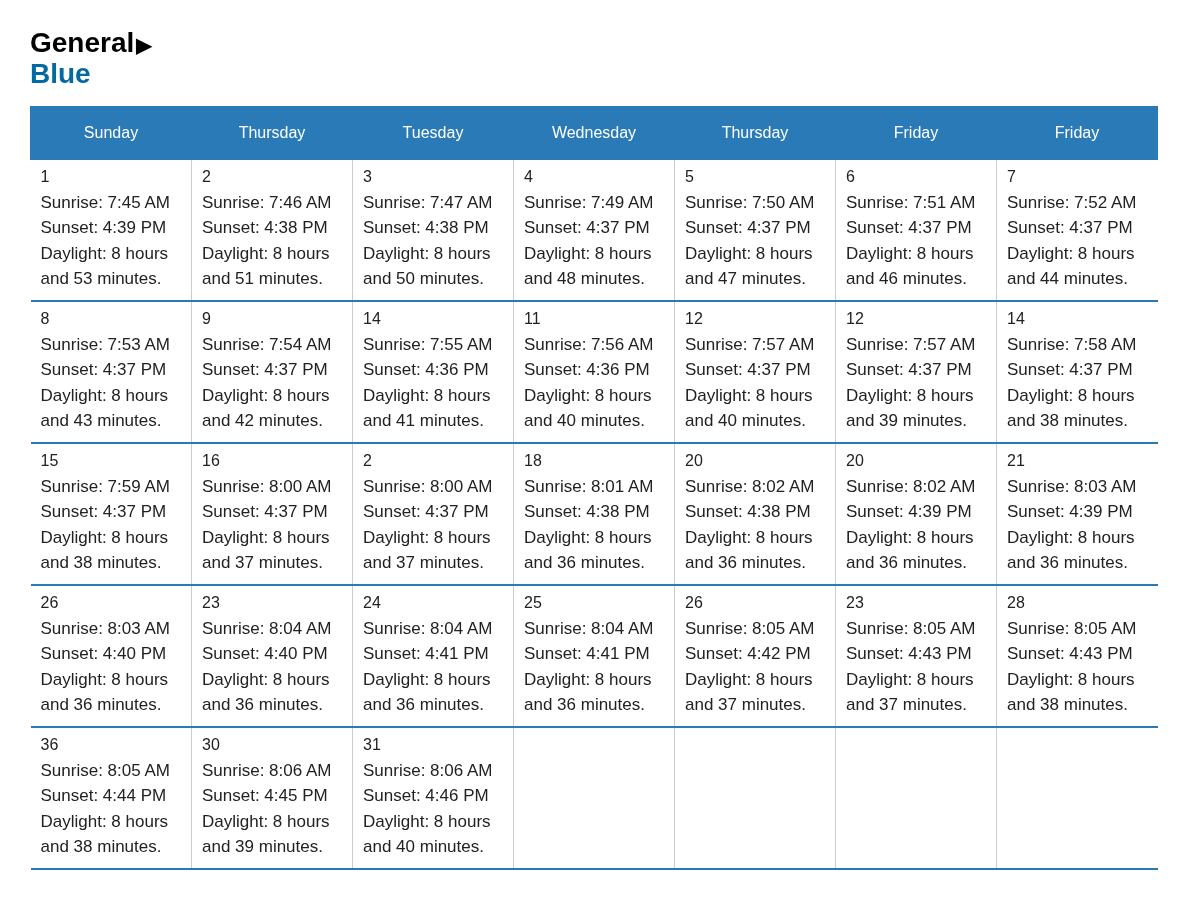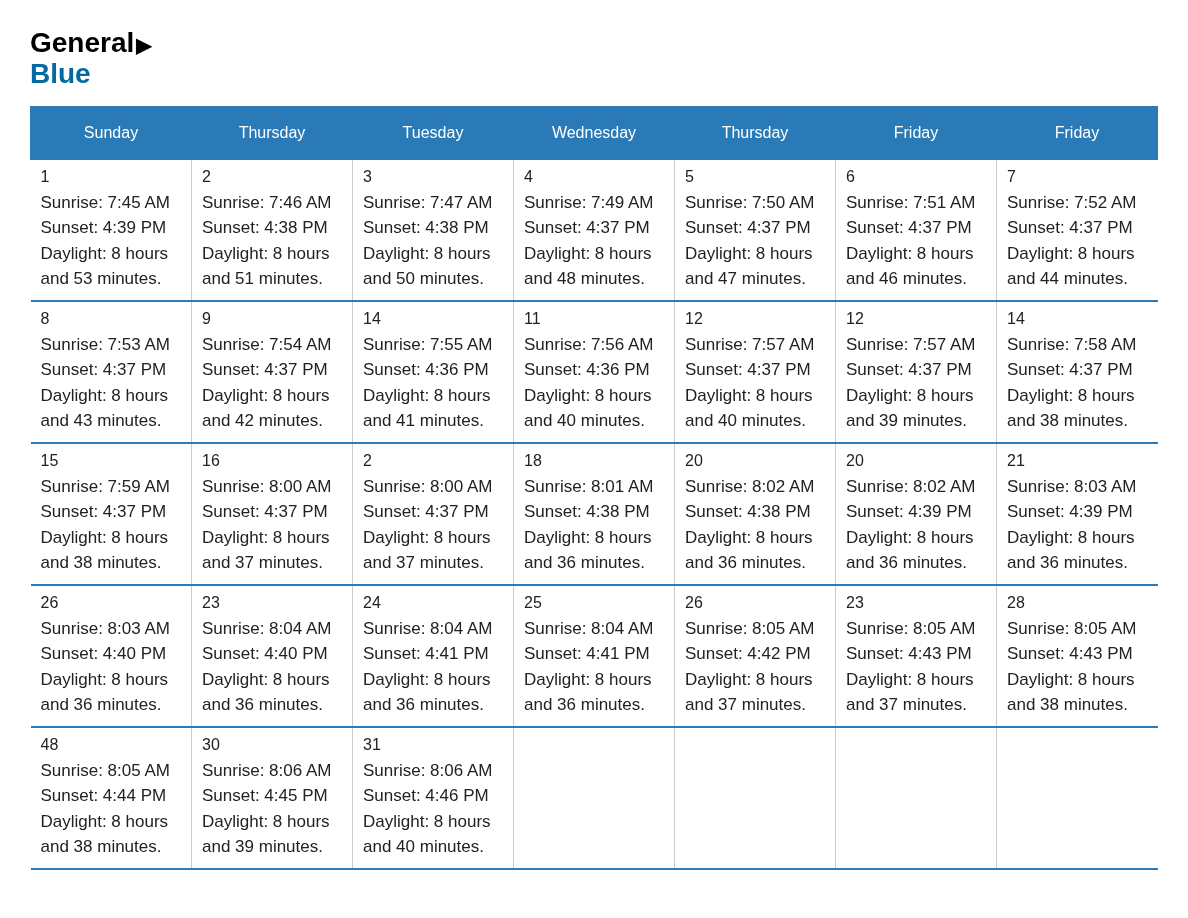--- a/index.html
+++ b/index.html
@@ -237,21 +237,21 @@
           <span class="day-number">23</span>
           <div class="day-info">Sunrise: 8:05 AM<br>Sunset: 4:43 PM<br>Daylight: 8 hours<br>and 37 minutes.</div>
         </td>
         <td>
           <span class="day-number">28</span>
           <div class="day-info">Sunrise: 8:05 AM<br>Sunset: 4:43 PM<br>Daylight: 8 hours<br>and 38 minutes.</div>
         </td>
       </tr>
       <tr>
         <td>
-          <span class="day-number">48</span>
+          <span class="day-number">36</span>
           <div class="day-info">Sunrise: 8:05 AM<br>Sunset: 4:44 PM<br>Daylight: 8 hours<br>and 38 minutes.</div>
         </td>
         <td>
           <span class="day-number">30</span>
           <div class="day-info">Sunrise: 8:06 AM<br>Sunset: 4:45 PM<br>Daylight: 8 hours<br>and 39 minutes.</div>
         </td>
         <td>
           <span class="day-number">31</span>
           <div class="day-info">Sunrise: 8:06 AM<br>Sunset: 4:46 PM<br>Daylight: 8 hours<br>and 40 minutes.</div>
         </td>

